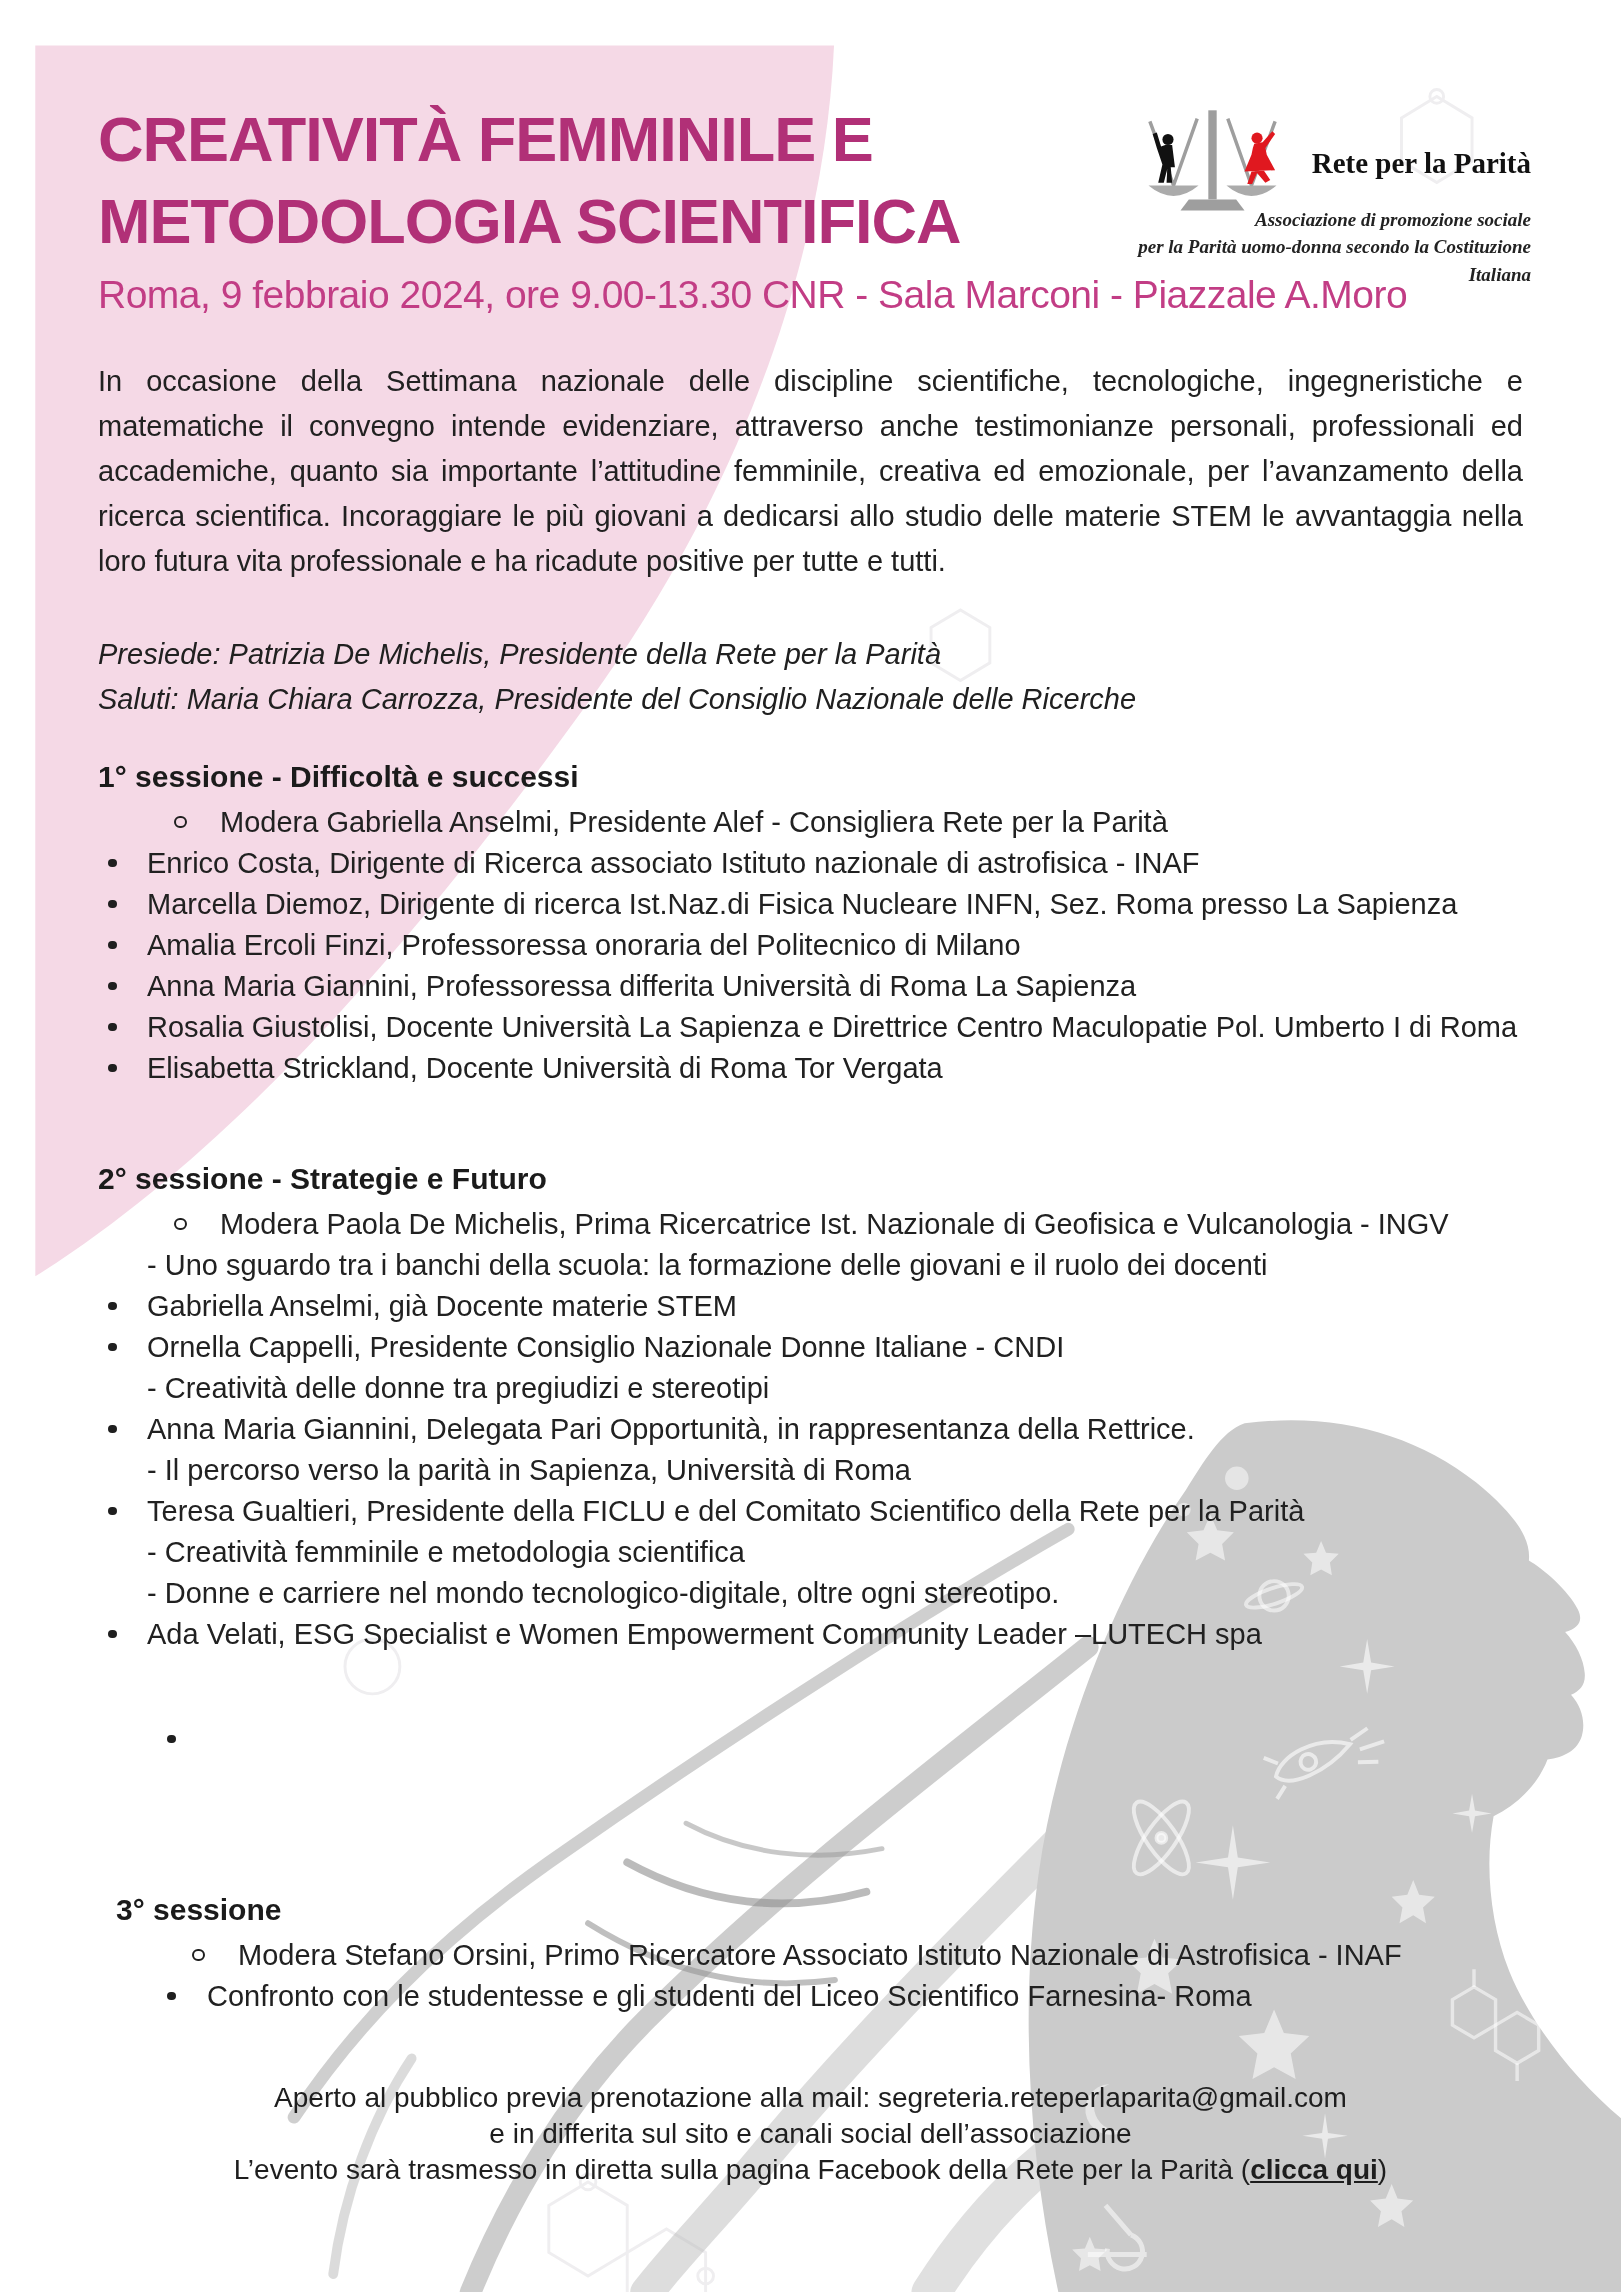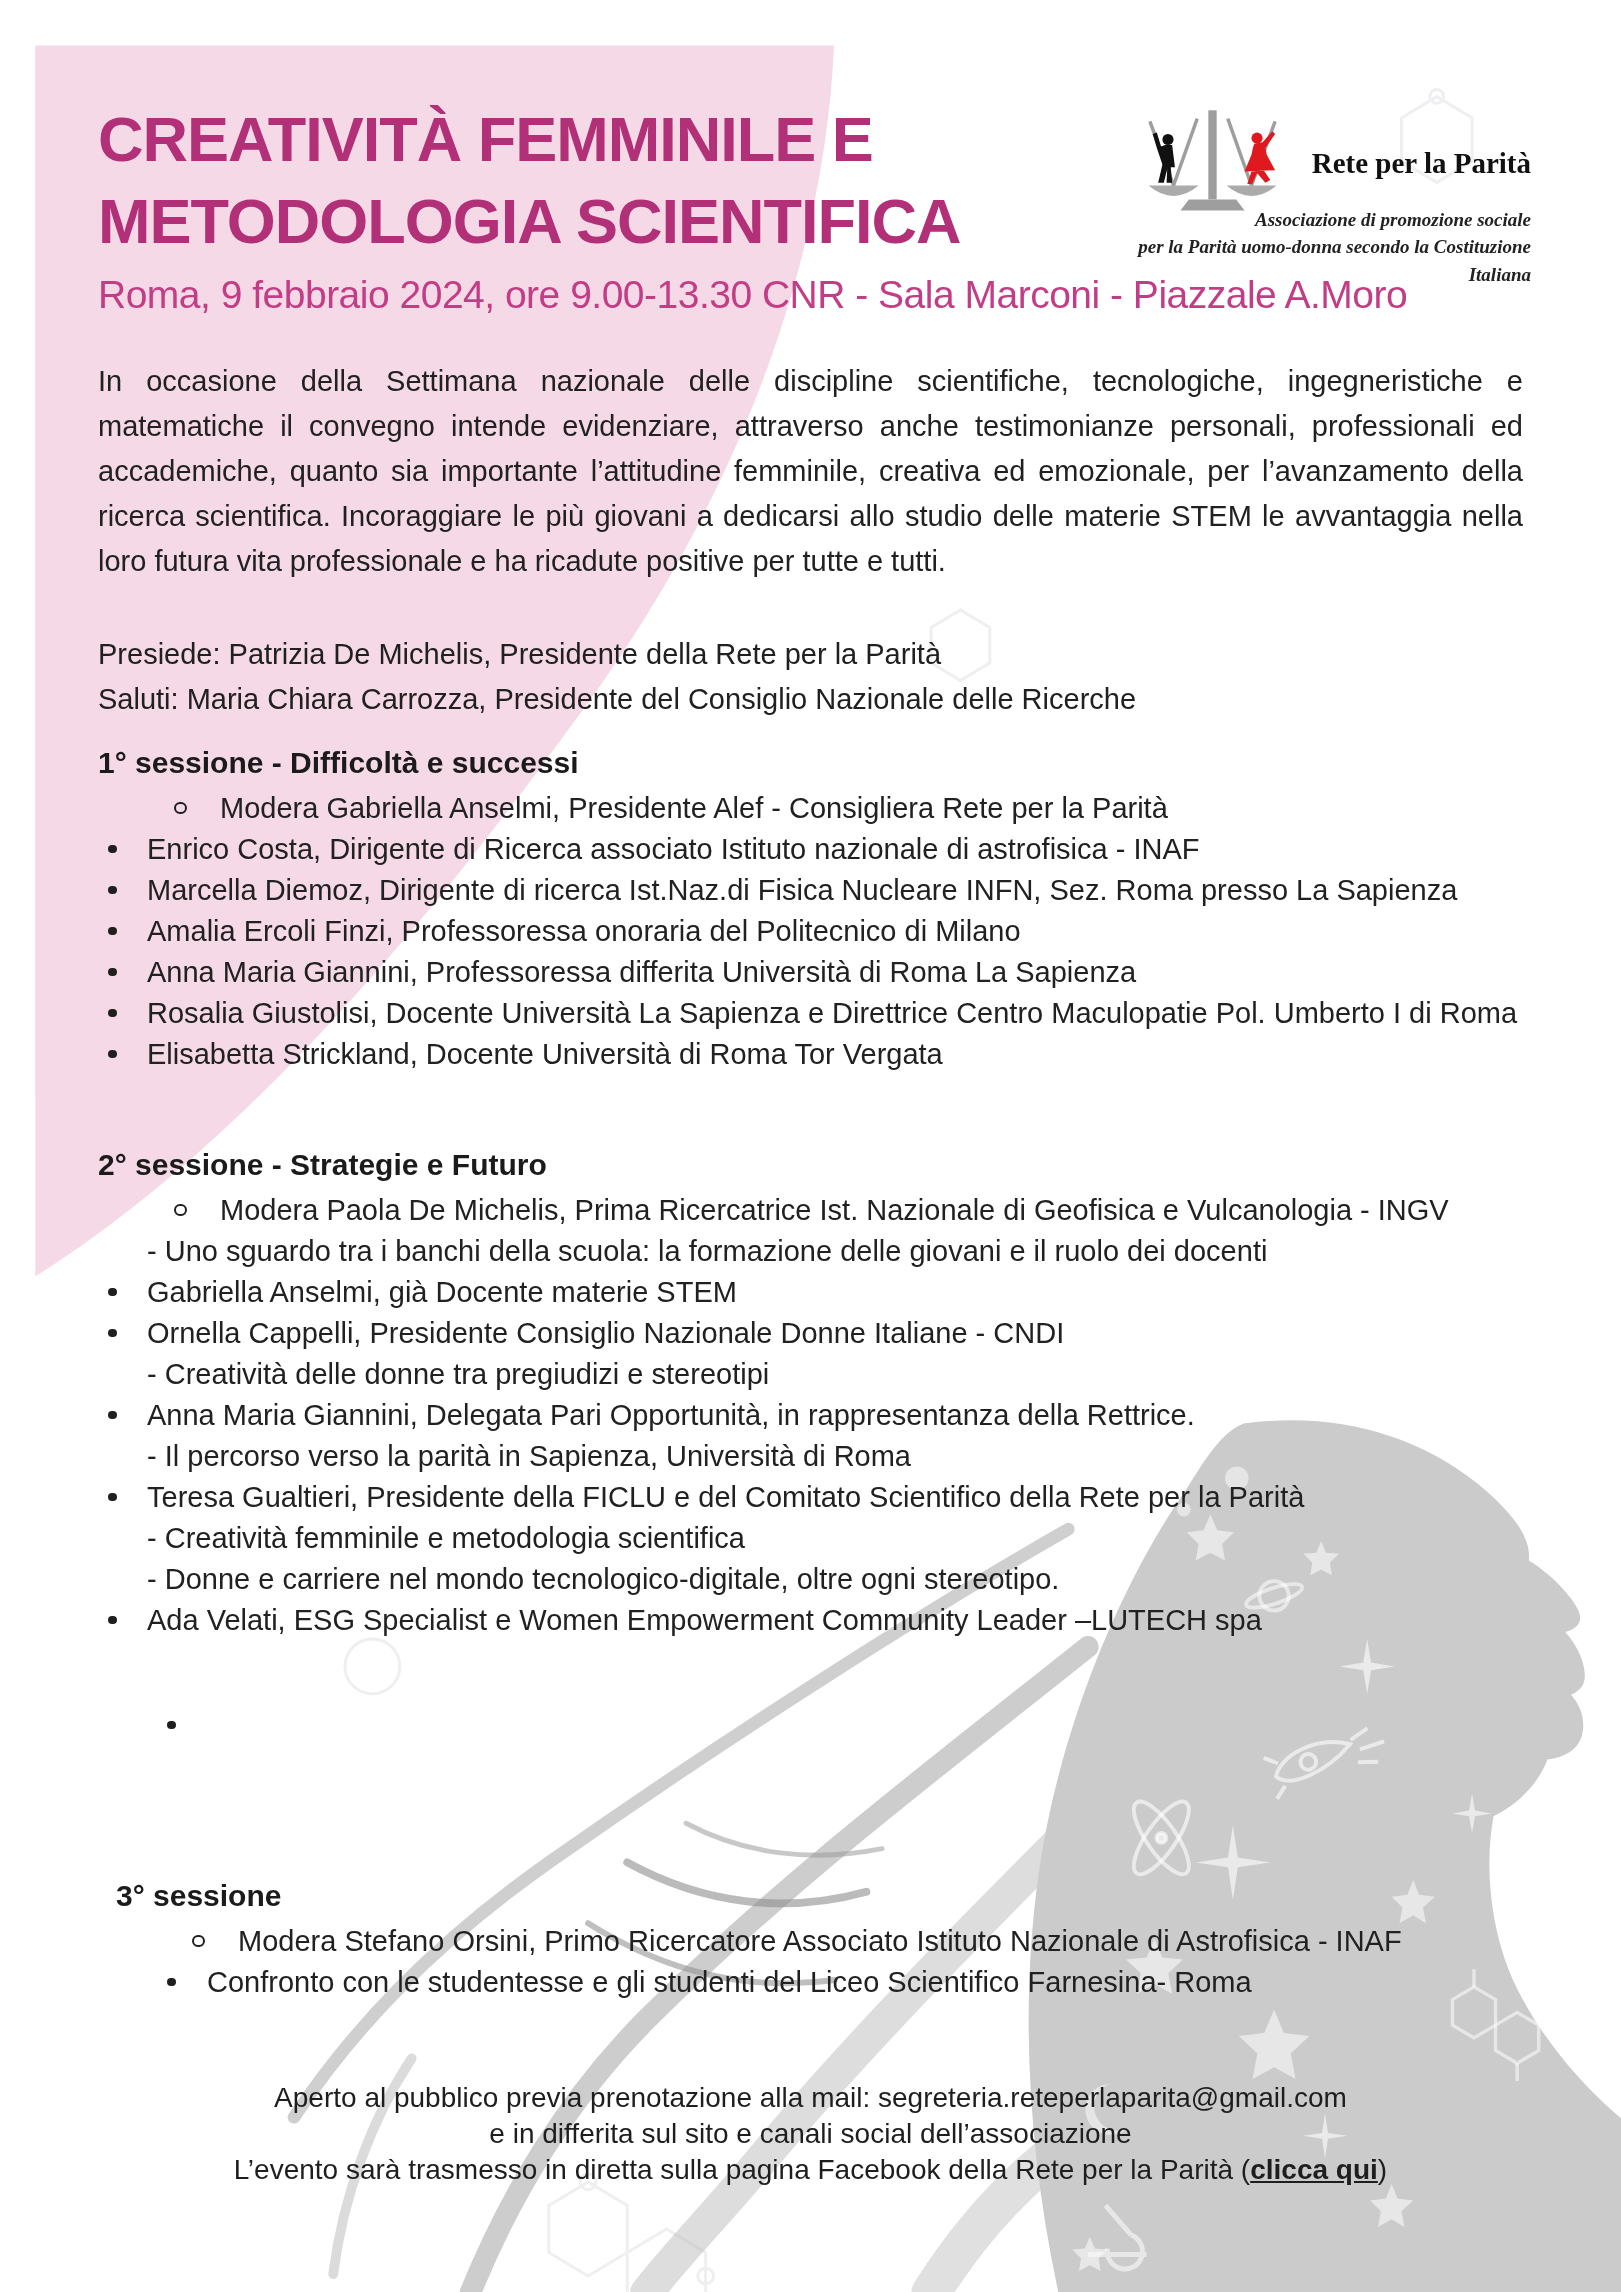--- a/index.html
+++ b/index.html
@@ -35,23 +35,23 @@
     position:absolute;right:0;top:139px;width:443px;text-align:right;
     font-family:"Liberation Serif","DejaVu Serif",serif;
     font-style:italic;font-weight:bold;font-size:19px;line-height:27.4px;color:#222;
   }
 
   
   .intro{
     left:98px;top:359px;width:1425px;
     font-size:29px;line-height:45px;text-align:justify;color:#212121;
   }
-  .presiede{left:98px;top:632px;width:1431px;font-size:29px;line-height:45px;}
-
-  .session{position:absolute;left:98px;width:1441px;font-size:29px;}
+  .presiede{left:98px;top:632px;width:1431px;font-size:29px;line-height:45px;font-style:italic;}
+
+  .session{position:absolute;left:98px;width:1441px;font-size:29px;margin-top:14px;}
   .session h2{margin:0 0 6.9px 0;font-size:30px;line-height:36px;font-weight:bold;color:#1b1b1b;}
   .row{position:relative;line-height:41px;color:#212121;}
   .row.item{padding-left:49px;}
   .row.modera{padding-left:122px;}
   .row.sub{padding-left:49px;}
   .bullet{position:absolute;display:inline-block;}
   .row.item .bullet{left:9.8px;top:15.7px;width:8.8px;height:8.8px;border-radius:50%;background:#1f1f1f;}
   .row.modera .bullet{left:76px;top:13.7px;width:8.8px;height:8.8px;border-radius:50%;border:2.5px solid #1f1f1f;background:transparent;}
   .session.shifted{margin-left:0;left:116px;}
   .session.shifted .row.item{padding-left:91px;}

